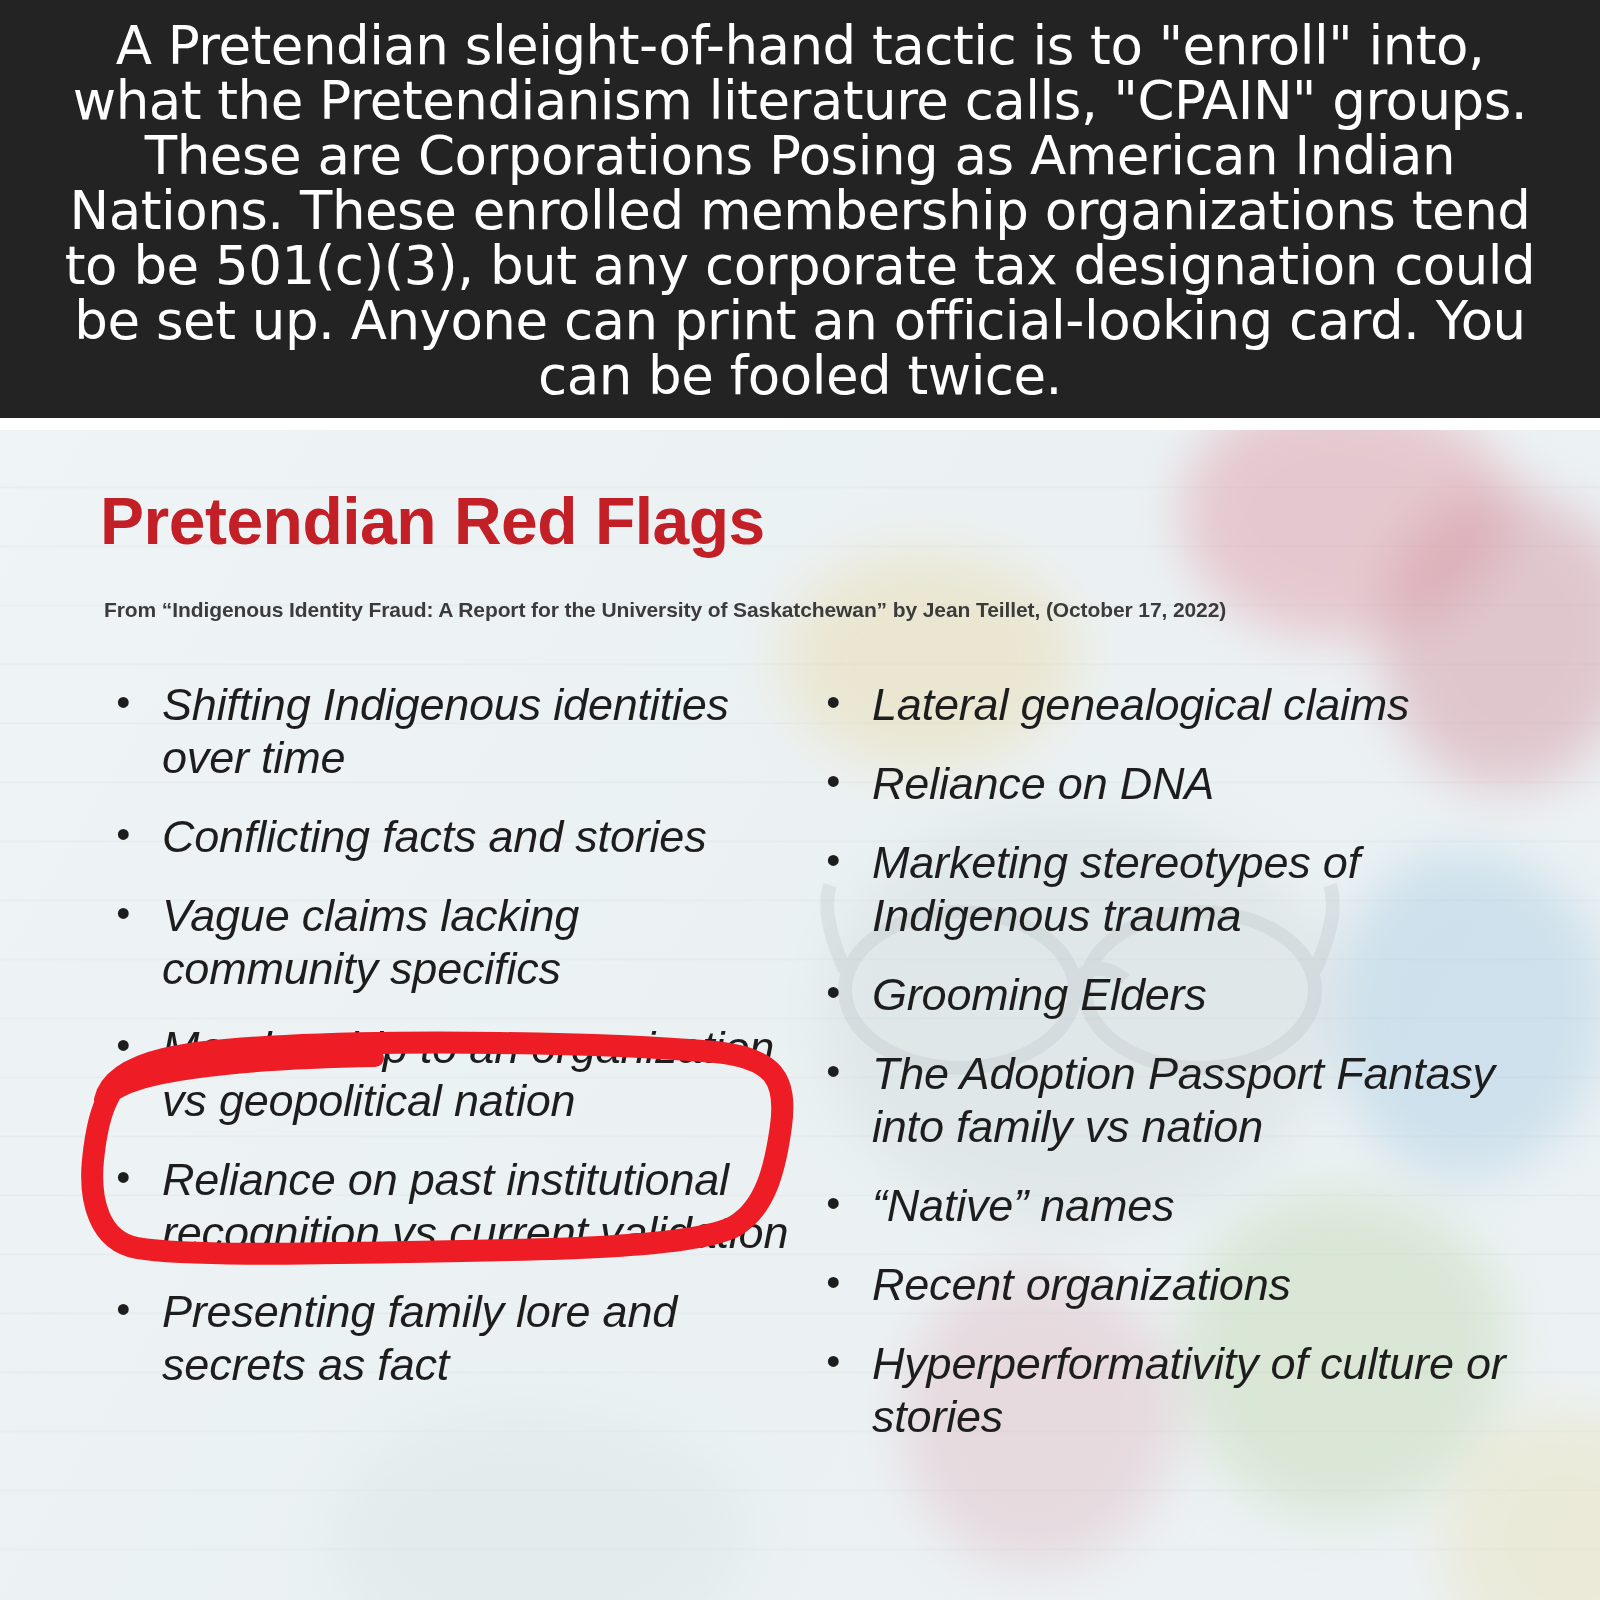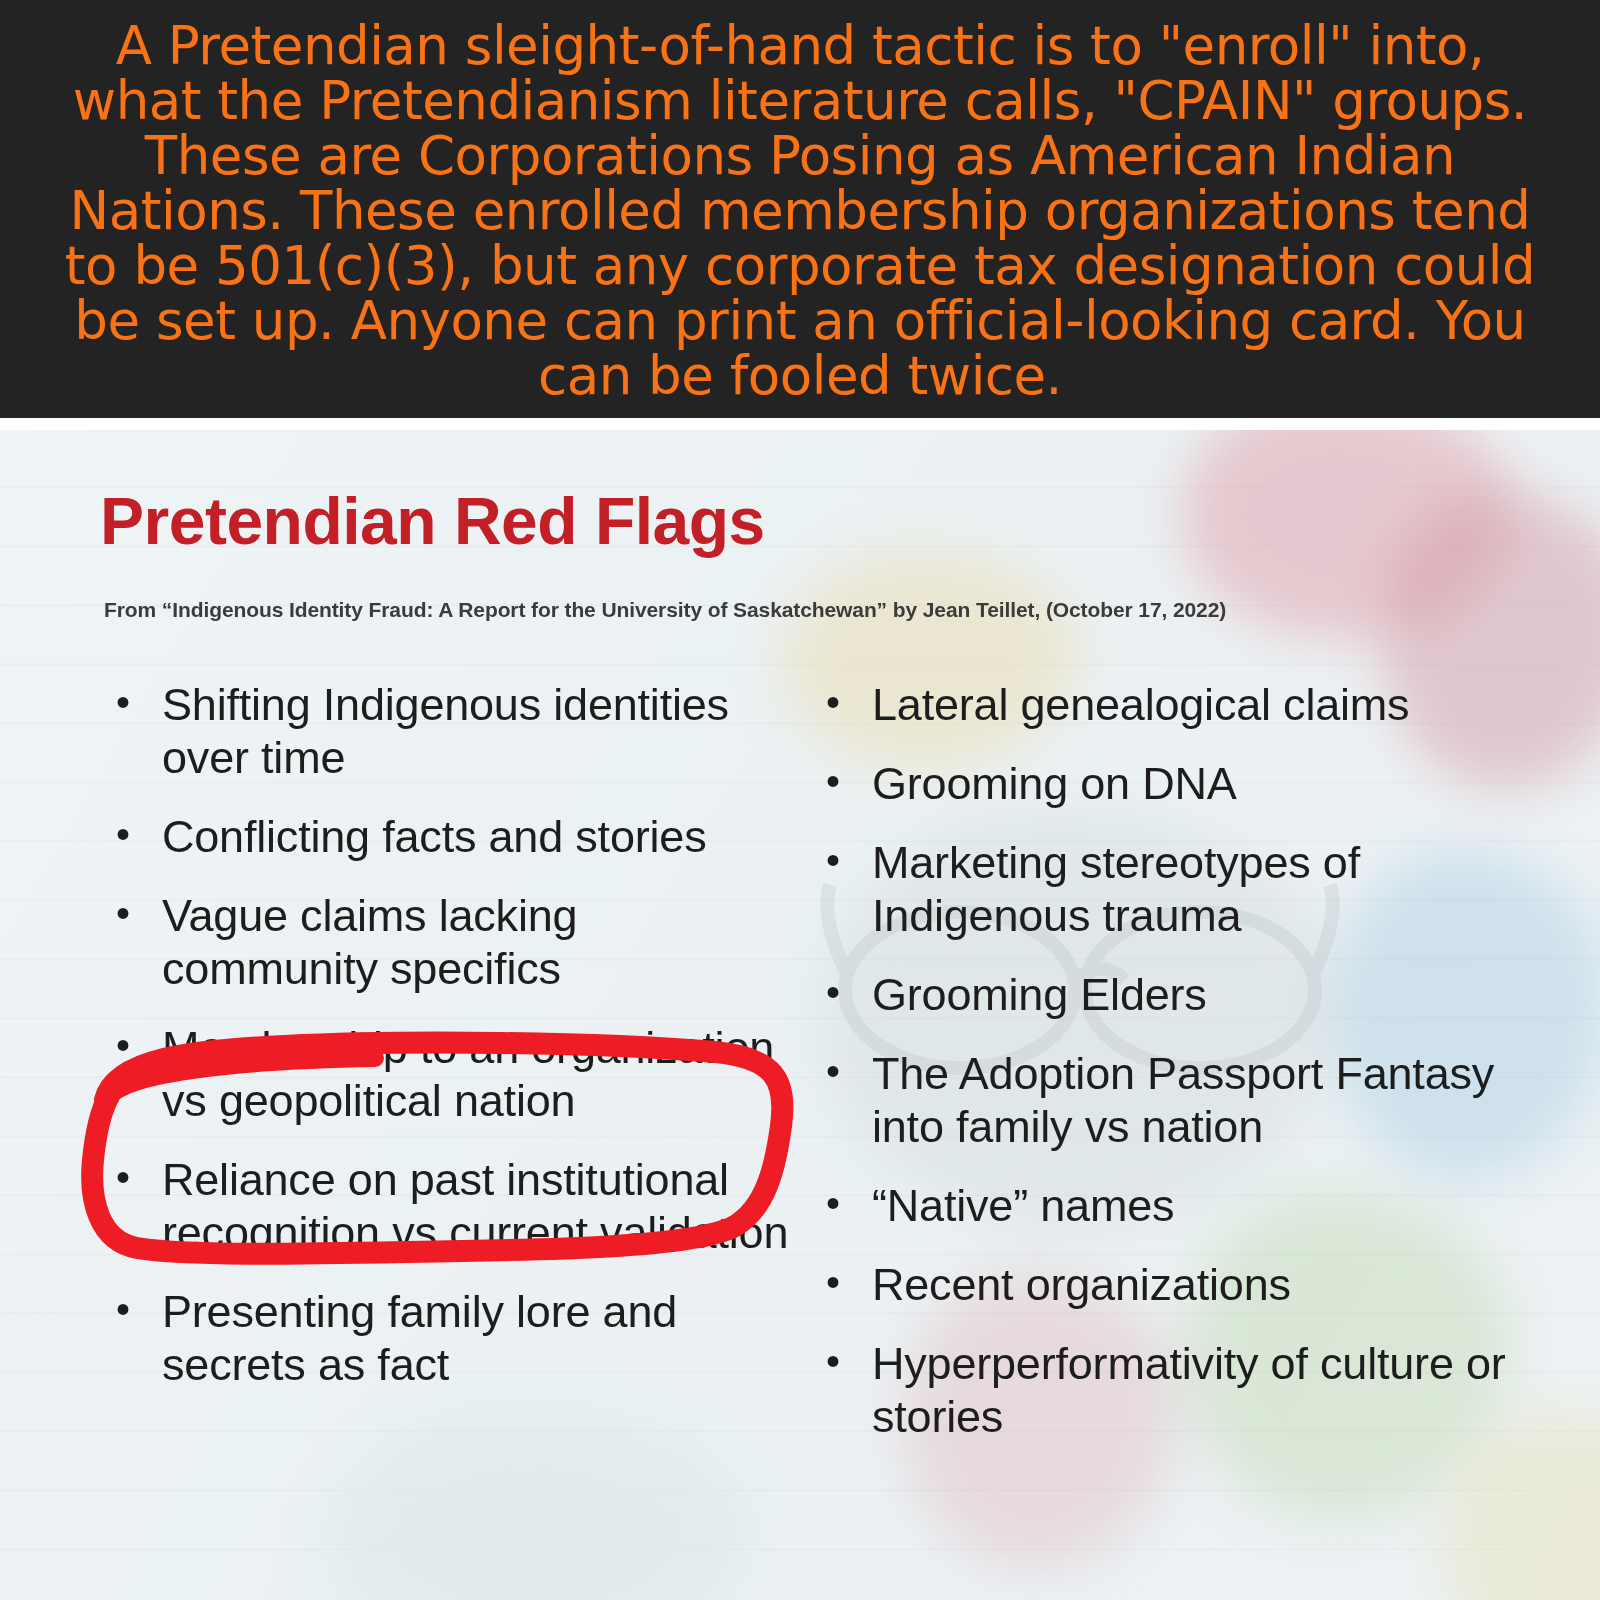--- a/index.html
+++ b/index.html
@@ -15,21 +15,21 @@
   }
 
   
   #caption-band {
     position: absolute;
     left: 0;
     top: 0;
     width: 1600px;
     height: 418px;
     background: #232323;
-    color: #f97316;
+    color: #ffffff;
     display: flex;
     align-items: flex-start;
     justify-content: center;
     box-sizing: border-box;
     padding: 18px 14px 0 14px;
   }
   #caption-text {
     font-family: "DejaVu Sans", sans-serif;
     font-weight: 400;
     font-size: 53px;
@@ -116,20 +116,21 @@
     font-weight: bold;
     font-size: 21px;
     line-height: 24px;
     color: #3b3b3b;
     letter-spacing: -0.1px;
   }
 
   .col {
     position: absolute;
     top: 248px;
+    font-style: italic;
   }
   #col-left  { left: 100px; width: 700px; }
   #col-right { left: 810px; width: 700px; }
 
   .flag-item {
     position: relative;
     display: block;
     padding-left: 62px;
     margin-bottom: 26px;
     font-family: "Liberation Sans", sans-serif;
@@ -215,21 +216,21 @@
       <div class="flag-item">Shifting Indigenous identities over time</div>
       <div class="flag-item">Conflicting facts and stories</div>
       <div class="flag-item">Vague claims lacking community specifics</div>
       <div class="flag-item">Membership to an organization vs geopolitical nation</div>
       <div class="flag-item">Reliance on past institutional recognition vs current validation</div>
       <div class="flag-item">Presenting family lore and secrets as fact</div>
     </div>
 
     <div class="col" id="col-right">
       <div class="flag-item">Lateral genealogical claims</div>
-      <div class="flag-item">Grooming on DNA</div>
+      <div class="flag-item">Reliance on DNA</div>
       <div class="flag-item">Marketing stereotypes of Indigenous trauma</div>
       <div class="flag-item">Grooming Elders</div>
       <div class="flag-item">The Adoption Passport Fantasy into family vs nation</div>
       <div class="flag-item">“Native” names</div>
       <div class="flag-item">Recent organizations</div>
       <div class="flag-item">Hyperperformativity of culture or stories</div>
     </div>
 
     <svg id="annotation" viewBox="0 0 720 235">
       <path d="M30 70

